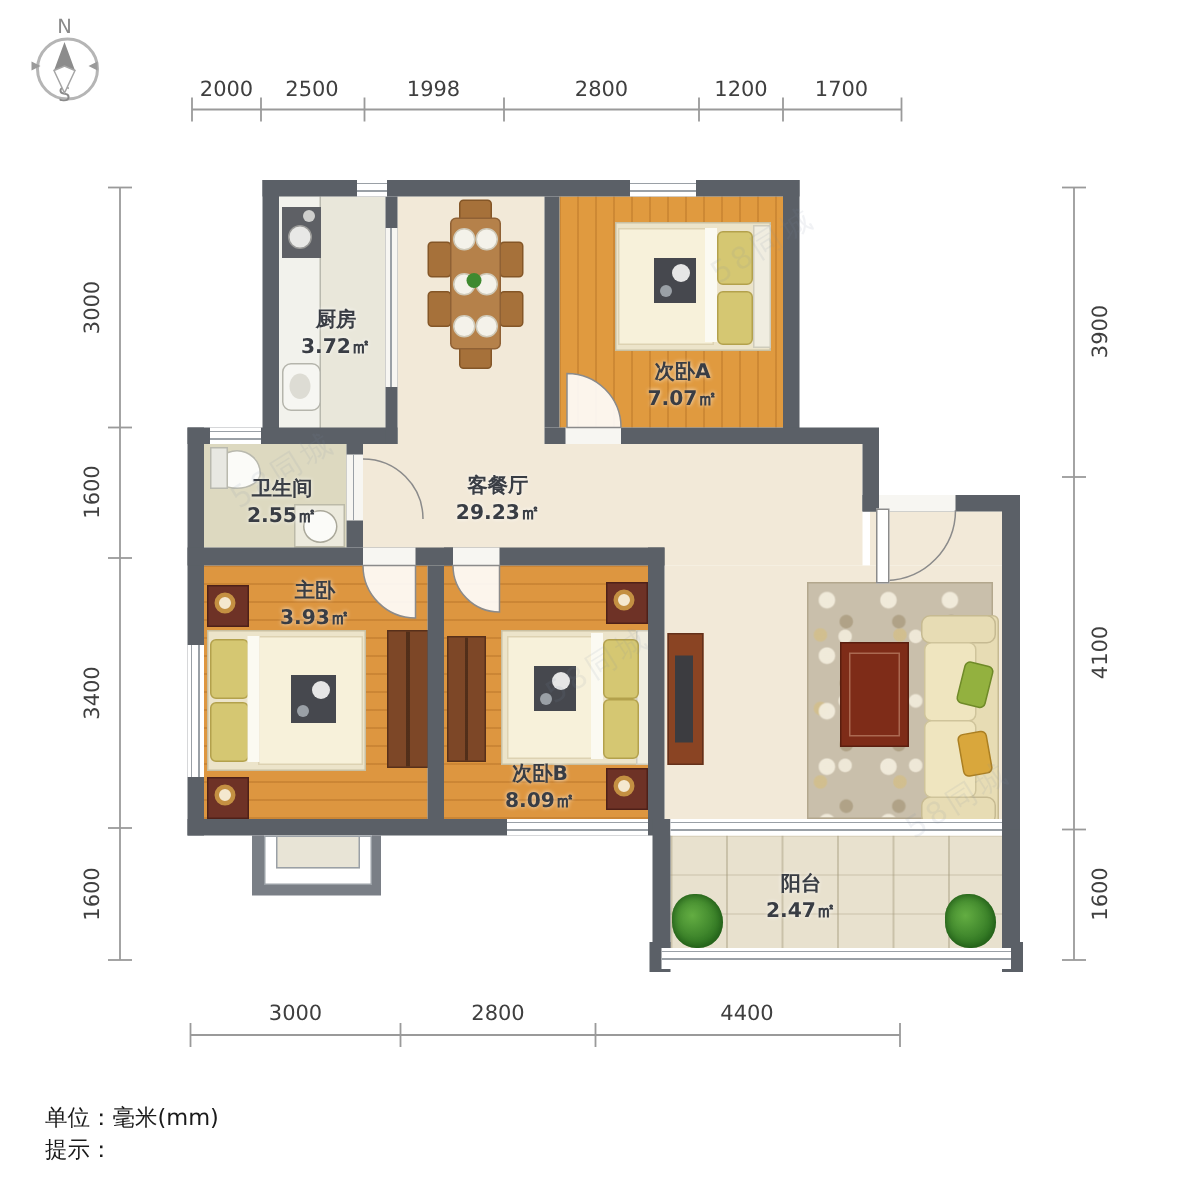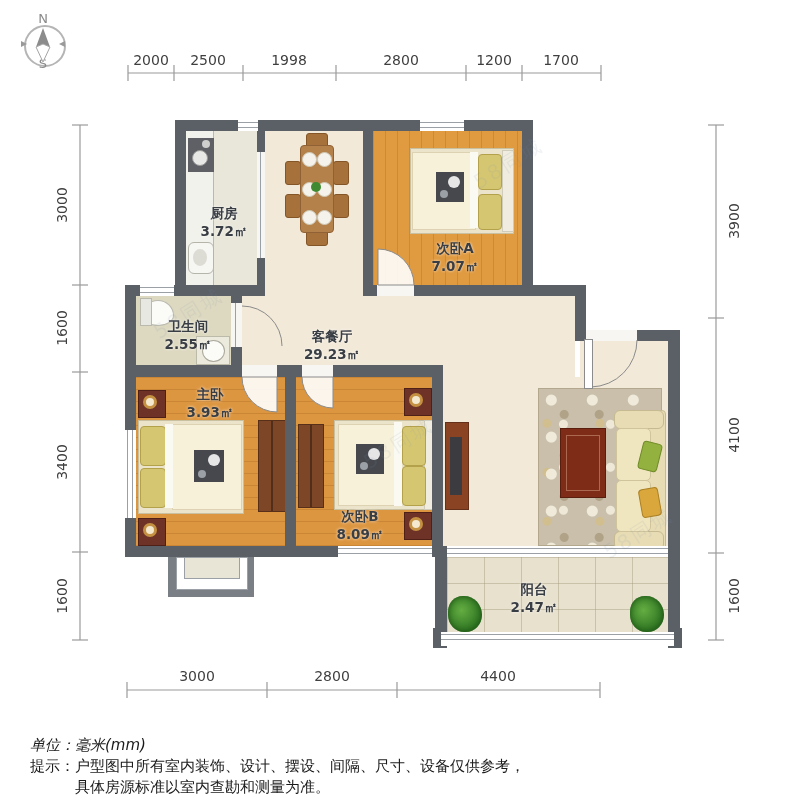--- a/index.html
+++ b/index.html
@@ -295,21 +295,21 @@
     <span class="area">3.72㎡</span>
   </div>
   <div class="rlabel" style="left:455px;top:240px;">
     <span>次卧A</span>
     <span class="area">7.07㎡</span>
   </div>
   <div class="rlabel" style="left:188px;top:318px;">
     <span>卫生间</span>
     <span class="area">2.55㎡</span>
   </div>
-  <div class="rlabel" style="left:332px;top:316px;margin-top:12px;">
+  <div class="rlabel" style="left:332px;top:316px;">
     <span>客餐厅</span>
     <span class="area">29.23㎡</span>
   </div>
   <div class="rlabel" style="left:210px;top:386px;">
     <span>主卧</span>
     <span class="area">3.93㎡</span>
   </div>
   <div class="rlabel" style="left:360px;top:508px;">
     <span>次卧B</span>
     <span class="area">8.09㎡</span>
@@ -317,18 +317,16 @@
   <div class="rlabel" style="left:534px;top:581px;">
     <span>阳台</span>
     <span class="area">2.47㎡</span>
   </div>
 
   <span class="wm" style="left:470px;top:150px;">58同城</span>
   <span class="wm" style="left:360px;top:430px;">58同城</span>
   <span class="wm" style="left:600px;top:520px;">58同城</span>
   <span class="wm" style="left:150px;top:300px;">58同城</span>
 
-  <span class="ftext" style="left:30px;top:736px;font-style:italic;">单位：毫米(mm)</span>
+  <span class="ftext" style="left:30px;top:736px;">单位：毫米(mm)</span>
   <span class="ftext" style="left:30px;top:757px;">提示：</span>
-  <span class="ftext" style="left:75px;top:757px;">户型图中所有室内装饰、设计、摆设、间隔、尺寸、设备仅供参考，</span>
-  <span class="ftext" style="left:75px;top:778px;">具体房源标准以室内查勘和测量为准。</span>
 
 </div>
 
 </body></html>

